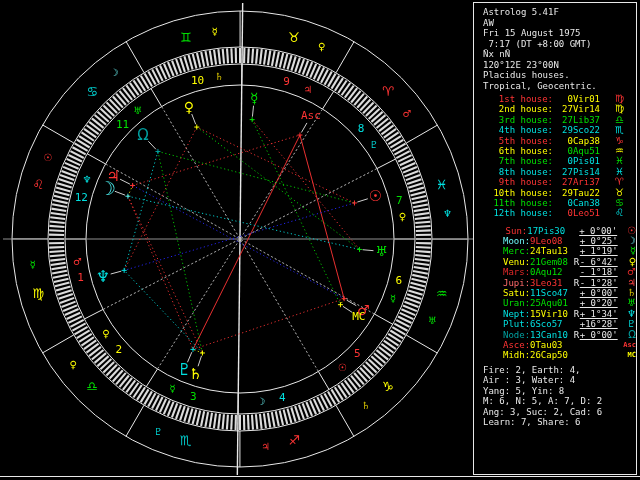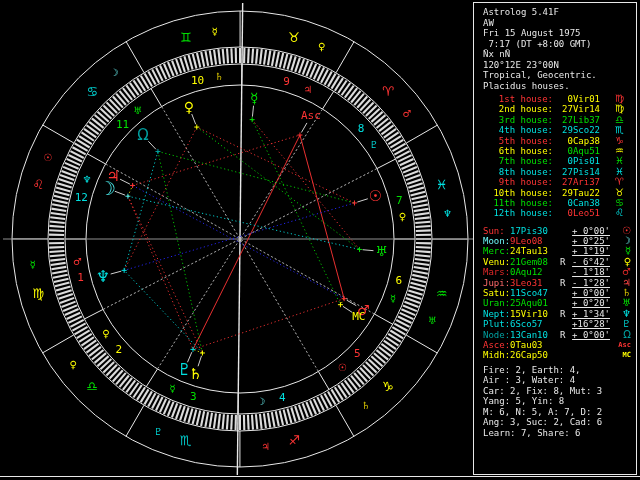--- a/index.html
+++ b/index.html
@@ -8,21 +8,21 @@
   #wheel{position:absolute;left:0;top:0;}
   .panel{position:absolute;left:473px;top:2px;width:164px;height:473px;
          border:1px solid #e8e8e8;box-sizing:border-box;background:#000;}
   .panel-inner{padding:4px 0 0 9px;}
   .hline{font-size:9px;line-height:10.5px;color:#e8e8e8;white-space:pre;}
   .houses{margin-top:3px;}
   .h-row,.p-row{display:flex;height:10.4px;line-height:10.4px;font-size:9px;white-space:pre;}
   .hl{width:70px;text-align:right;}
   .hv{width:47px;text-align:right;}
   .hg{width:24px;text-align:right;font-family:"DejaVu Sans",sans-serif;font-size:10px;line-height:10px;}
-  .pl{width:27px;}
+  .pl{width:27px;text-align:right;margin-left:20px;}
   .pv{width:50px;text-align:left;}
   .pr{width:7px;color:#e8e8e8;}
   .pd{width:43px;text-align:right;color:#e8e8e8;text-decoration:underline;}
   .pg{width:21px;text-align:right;font-family:"DejaVu Sans",sans-serif;font-size:10px;line-height:10px;}
   .pg.textglyph{font-family:"DejaVu Sans Mono",monospace;font-size:7px;font-weight:bold;}
   .planets{margin-top:7px;}
   .stats{margin-top:4px;}
   .bottomline{position:absolute;left:0;top:476px;width:640px;height:1px;background:#e8e8e8;}
 </style>
 </head>
@@ -468,22 +468,22 @@
     </svg>
   <div class="panel">
     <div class="panel-inner">
       <div id="hdr">
           <div class="hline">Astrolog 5.41F</div>
           <div class="hline">AW</div>
           <div class="hline">Fri 15 August 1975</div>
           <div class="hline"> 7:17 (DT +8:00 GMT)</div>
           <div class="hline">Ñx nÑ</div>
           <div class="hline">120°12E 23°00N</div>
+          <div class="hline">Placidus houses.</div>
           <div class="hline">Tropical, Geocentric.</div>
-          <div class="hline">Placidus houses.</div>
         </div>
       <div class="houses" id="houses">
           <div class="h-row"><span class="hl" style="color:#ff3434">1st house:</span><span class="hv" style="color:#ffff00">0Vir01</span><span class="hg" style="color:#ff3434">♍</span></div>
           <div class="h-row"><span class="hl" style="color:#ffff00">2nd house:</span><span class="hv" style="color:#ffff00">27Vir14</span><span class="hg" style="color:#ffff00">♍</span></div>
           <div class="h-row"><span class="hl" style="color:#00e000">3rd house:</span><span class="hv" style="color:#00e000">27Lib37</span><span class="hg" style="color:#00e000">♎</span></div>
           <div class="h-row"><span class="hl" style="color:#00e0e0">4th house:</span><span class="hv" style="color:#00e0e0">29Sco22</span><span class="hg" style="color:#00e0e0">♏</span></div>
           <div class="h-row"><span class="hl" style="color:#ff3434">5th house:</span><span class="hv" style="color:#ffff00">0Cap38</span><span class="hg" style="color:#ff3434">♑</span></div>
           <div class="h-row"><span class="hl" style="color:#ffff00">6th house:</span><span class="hv" style="color:#00e000">0Aqu51</span><span class="hg" style="color:#ffff00">♒</span></div>
           <div class="h-row"><span class="hl" style="color:#00e000">7th house:</span><span class="hv" style="color:#00e0e0">0Pis01</span><span class="hg" style="color:#00e000">♓</span></div>
           <div class="h-row"><span class="hl" style="color:#00e0e0">8th house:</span><span class="hv" style="color:#00e0e0">27Pis14</span><span class="hg" style="color:#00e0e0">♓</span></div>
@@ -500,17 +500,17 @@
           <div class="p-row"><span class="pl" style="color:#e02828">Mars:</span><span class="pv" style="color:#00e000">0Aqu12</span><span class="pr"></span><span class="pd">- 1°18'</span><span class="pg" style="color:#e02828">♂</span></div>
           <div class="p-row"><span class="pl" style="color:#ff6a6a">Jupi:</span><span class="pv" style="color:#ff3434">3Leo31</span><span class="pr">R</span><span class="pd">- 1°28'</span><span class="pg" style="color:#ff4444">♃</span></div>
           <div class="p-row"><span class="pl" style="color:#ffff00">Satu:</span><span class="pv" style="color:#00e0e0">11Sco47</span><span class="pr"></span><span class="pd">+ 0°00'</span><span class="pg" style="color:#d8c400">♄</span></div>
           <div class="p-row"><span class="pl" style="color:#00e000">Uran:</span><span class="pv" style="color:#00e000">25Aqu01</span><span class="pr"></span><span class="pd">+ 0°20'</span><span class="pg" style="color:#00e000">♅</span></div>
           <div class="p-row"><span class="pl" style="color:#00e0e0">Nept:</span><span class="pv" style="color:#ffff00">15Vir10</span><span class="pr">R</span><span class="pd">+ 1°34'</span><span class="pg" style="color:#00e0e0">♆</span></div>
           <div class="p-row"><span class="pl" style="color:#00e0e0">Plut:</span><span class="pv" style="color:#00e0e0">6Sco57</span><span class="pr"></span><span class="pd">+16°28'</span><span class="pg" style="color:#00e0e0">♇</span></div>
           <div class="p-row"><span class="pl" style="color:#00a0a0">Node:</span><span class="pv" style="color:#00e0e0">13Can10</span><span class="pr">R</span><span class="pd">+ 0°00'</span><span class="pg" style="color:#00a0a0">Ω</span></div>
           <div class="p-row"><span class="pl" style="color:#ff3434">Asce:</span><span class="pv" style="color:#ffff00">0Tau03</span><span class="pr"></span><span class="pd"></span><span class="pg textglyph" style="color:#ff3434">Asc</span></div>
           <div class="p-row"><span class="pl" style="color:#ffff00">Midh:</span><span class="pv" style="color:#ffff00">26Cap50</span><span class="pr"></span><span class="pd"></span><span class="pg textglyph" style="color:#ffff00">MC</span></div>
         </div>
-      <div class="stats hline" id="stats"><div>Fire: 2, Earth: 4,</div><div>Air : 3, Water: 4</div><div>Car: 2, Fix: 8, Mut: 3</div><div>Yang: 5, Yin: 8</div><div>M: 6, N: 5, A: 7, D: 2</div><div>Ang: 3, Suc: 2, Cad: 6</div><div>Learn: 7, Share: 6</div></div>
+      <div class="stats hline" id="stats"><div>Fire: 2, Earth: 4,</div><div>Air : 3, Water: 4</div><div>Yang: 5, Yin: 8</div><div>M: 6, N: 5, A: 7, D: 2</div><div>Ang: 3, Suc: 2, Cad: 6</div><div>Learn: 7, Share: 6</div></div>
     </div>
   </div>
   <div class="bottomline"></div>
 </div>
 
 </body></html>

